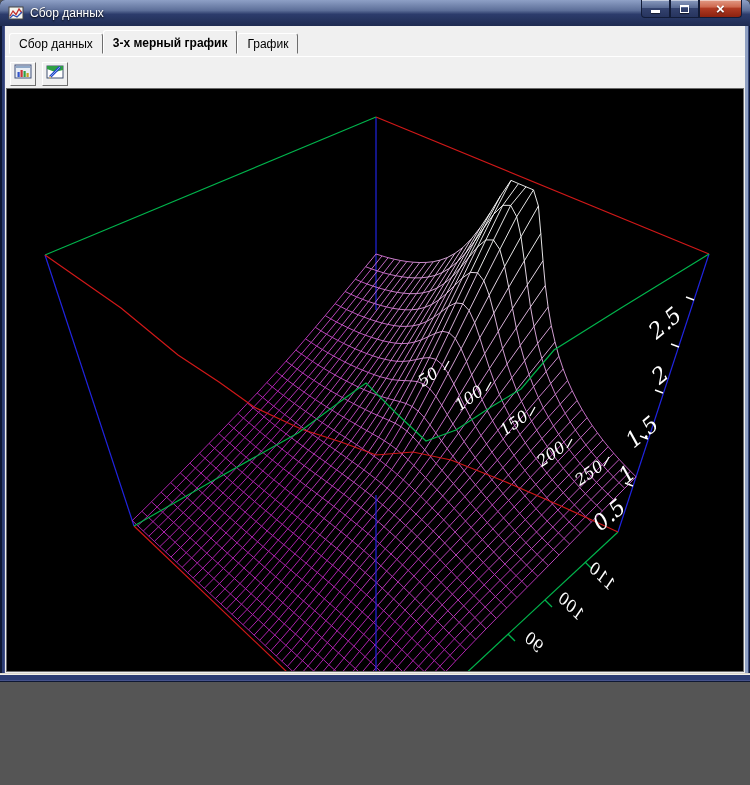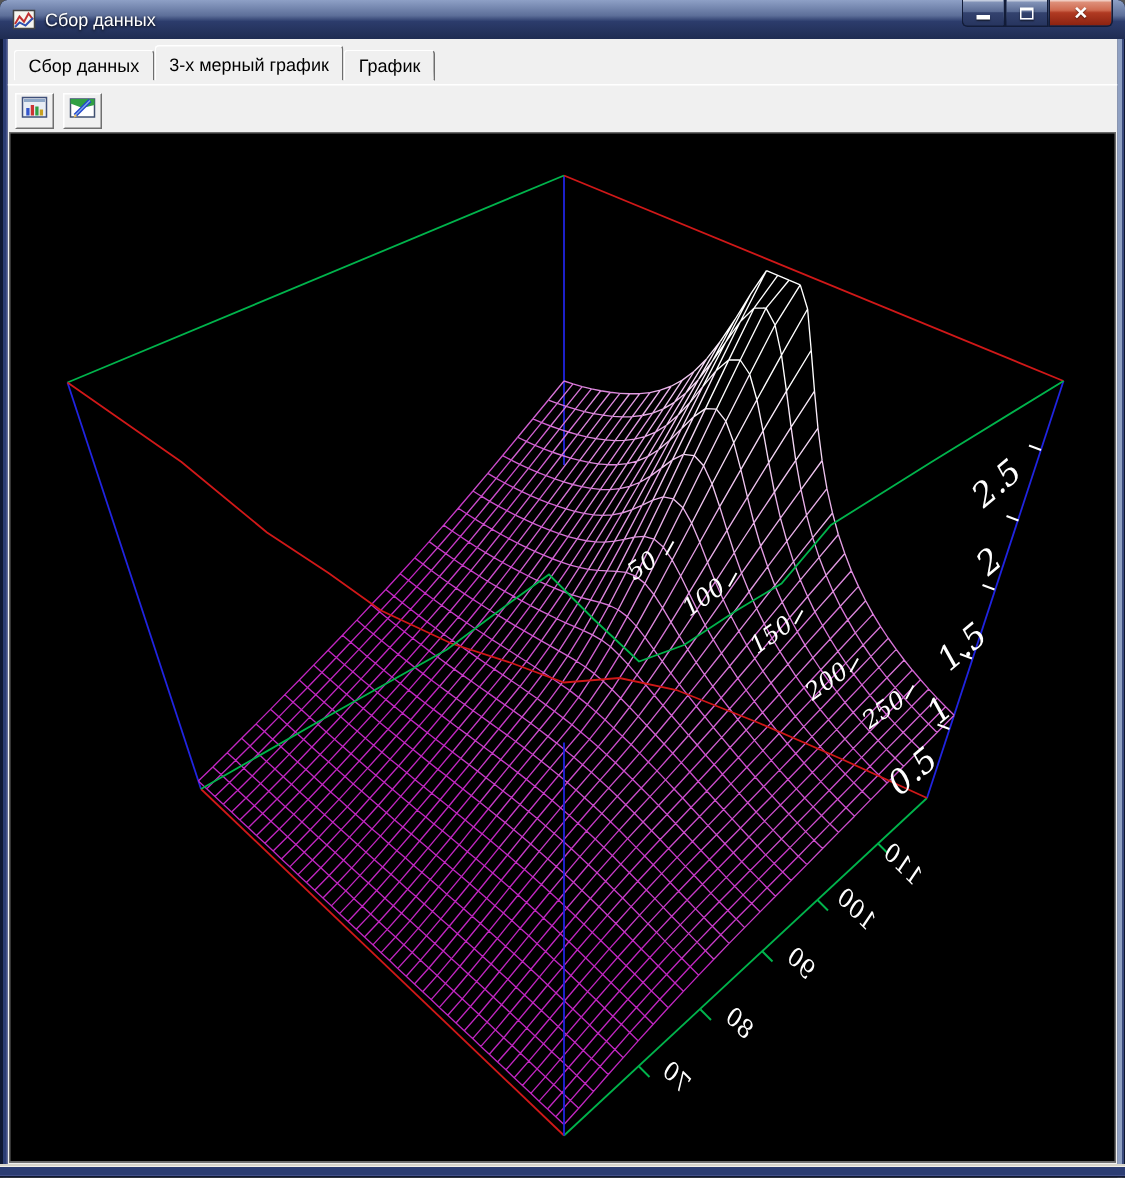--- a/index.html
+++ b/index.html
@@ -1,18 +1,18 @@
 <!DOCTYPE html>
 <html><head>
 <meta charset="utf-8">
 <style>
   html,body{margin:0;padding:0;background:#555;}
   *{box-sizing:border-box;}
   .win{
-    position:relative;width:750px;height:785px;
+    position:relative;width:750px;height:682px;
     background:#16234a;border-radius:5px 5px 0 0;overflow:hidden;
     font-family:"Liberation Sans",sans-serif;
   }
   
   .titlebar{
     position:absolute;left:0;top:0;right:0;height:26px;
     background:linear-gradient(180deg,#8ea0c6 0%,#5d6f99 40%,#2c3c6c 55%,#1f2c52 100%);
     display:flex;align-items:center;border-radius:5px 5px 0 0;
   }
   .app-icon{width:16px;height:16px;margin:0 6px 0 8px;display:inline-block;}
@@ -41,21 +41,21 @@
   .client{
     position:absolute;left:5px;top:26px;right:5px;bottom:9px;
     background:#f0f0f0;
   }
   .tabstrip{height:27px;padding:4px 0 0 4px;display:flex;align-items:flex-end;position:relative;z-index:2;}
   .tab{
     font-size:12px;color:#000;padding:3px 9px 4px 9px;height:21px;
     background:#f0f0f0;border:1px solid;border-color:#fff #6e6e6e #f0f0f0 #fff;
     border-radius:3px 3px 0 0;margin-bottom:-1px;white-space:nowrap;cursor:default;
   }
-  .tab.active{height:24px;padding-top:5px;font-weight:normal;border-bottom-color:#f0f0f0;}
+  .tab.active{height:24px;padding-top:5px;font-weight:bold;border-bottom-color:#f0f0f0;}
   .page{border-top:1px solid #fff;position:absolute;left:0;right:0;top:30px;bottom:0;}
   .toolbar{height:30px;padding:3px 0 0 5px;display:flex;gap:6px;align-items:center;}
   .tbtn{
     width:26px;height:24px;padding:0;display:flex;align-items:center;justify-content:center;
     background:#f0f0f0;border:1px solid;border-color:#fff #707070 #707070 #fff;cursor:pointer;
   }
   
   .plot{
     position:absolute;left:1px;right:1px;top:31px;bottom:1px;
     background:#000;border:1px solid #6a6a6a;overflow:hidden;

